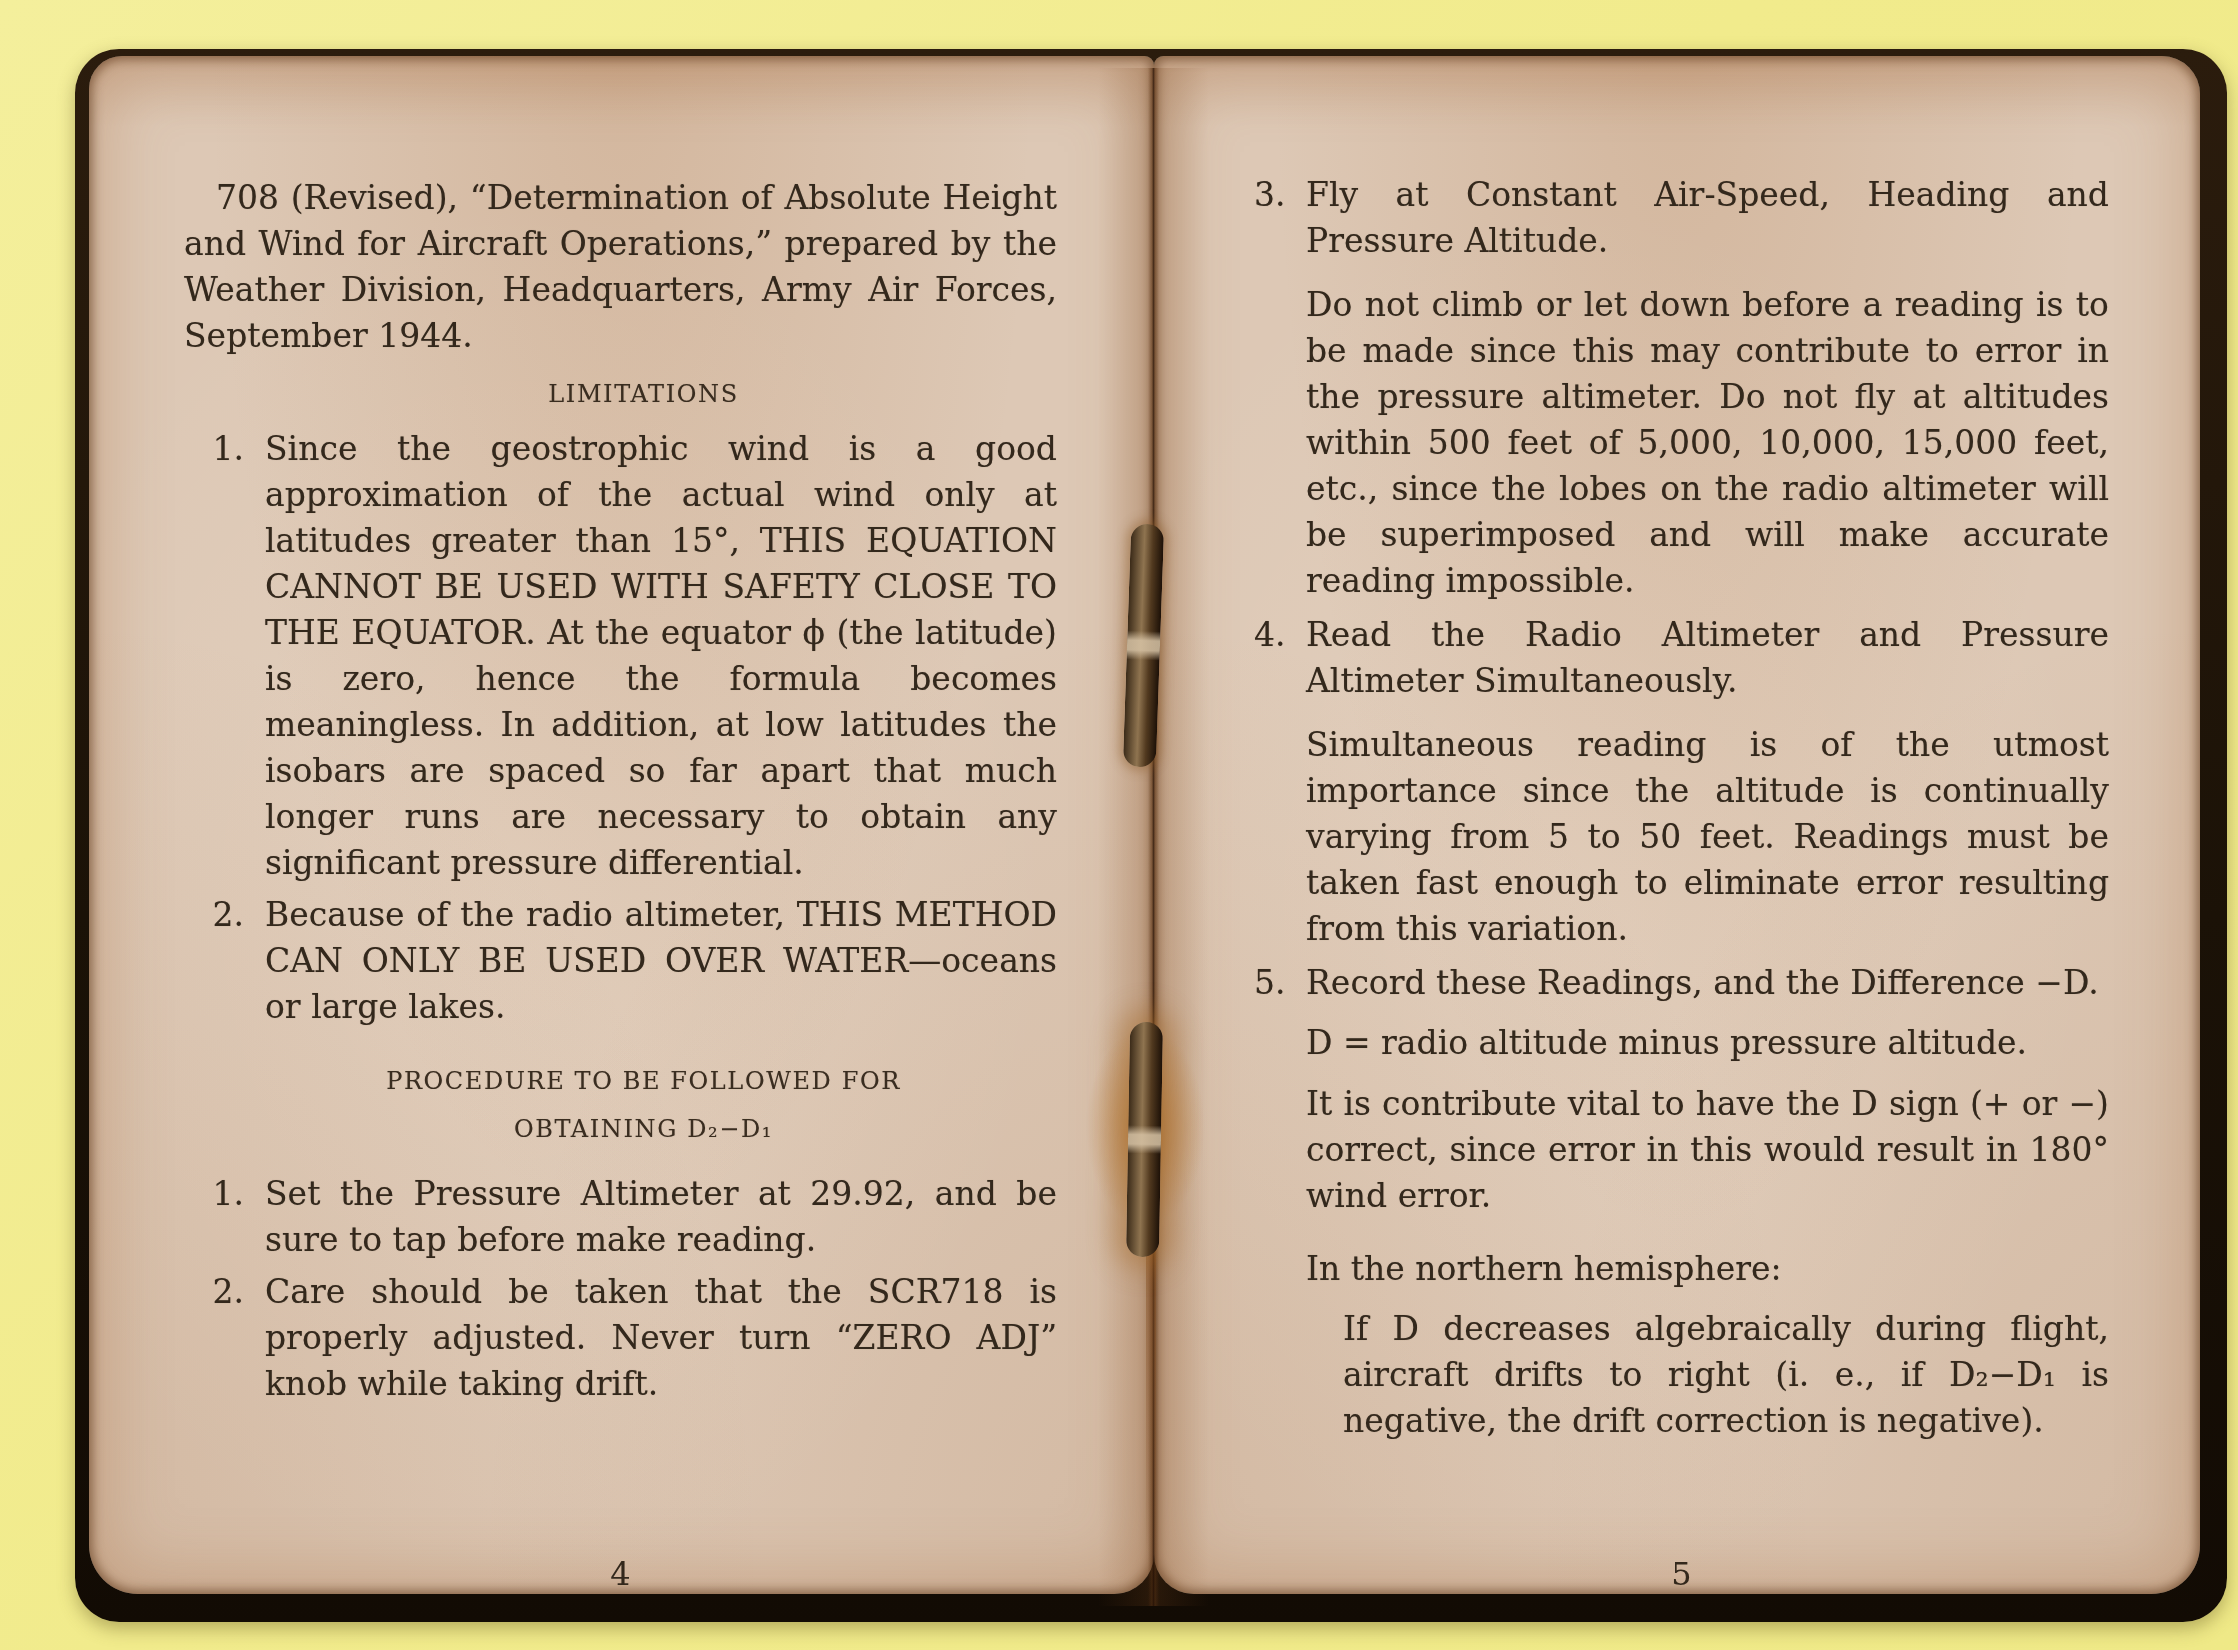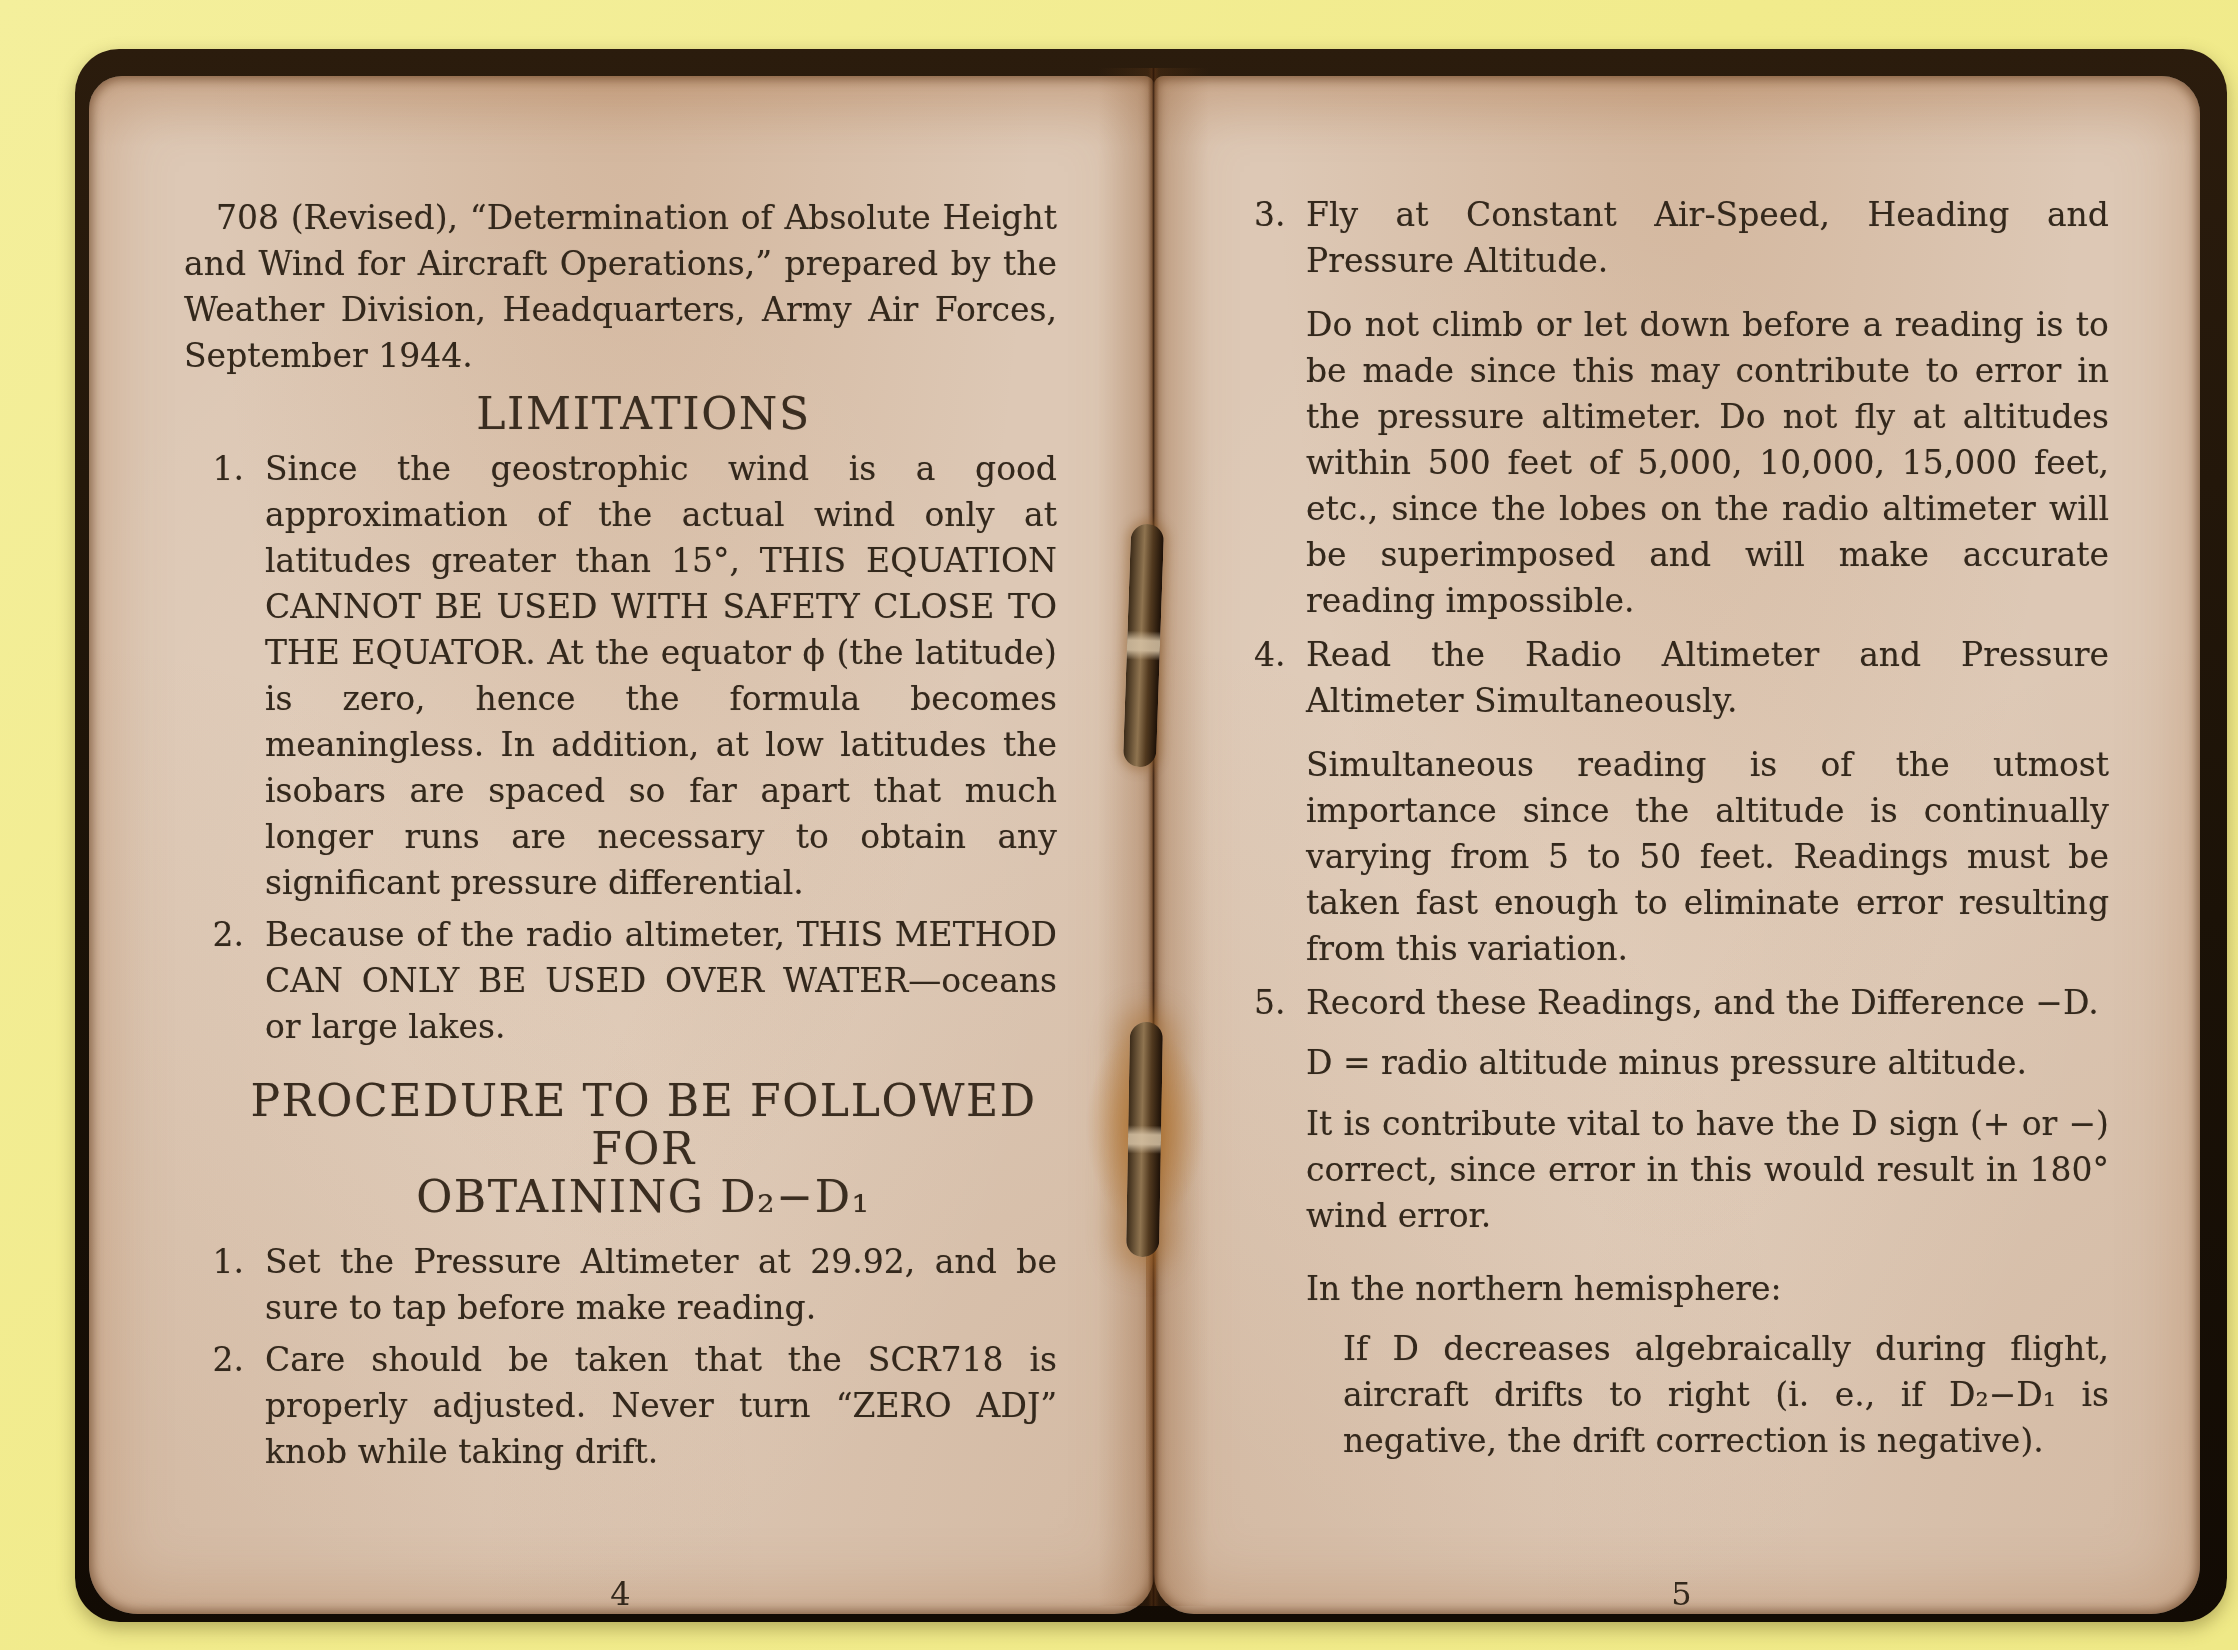--- a/index.html
+++ b/index.html
@@ -12,21 +12,21 @@
   .stage{position:absolute;inset:0;
     background:linear-gradient(135deg,#f4ef9c 0%,#f1eb8c 45%,#efe987 100%);}
   
   .cover{
     position:absolute;left:75px;top:49px;width:2152px;height:1573px;
     background:linear-gradient(180deg,#2b1c0d 0%,#1b1207 55%,#120b04 100%);
     border-radius:44px;
     box-shadow:0 6.3px 17.5px rgba(110,100,40,.45);
   }
   .page{
-    position:absolute;top:76px;height:1538px;
+    position:absolute;top:56px;height:1538px;
     background-color:#ddc8b5;
     background-image:
       radial-gradient(ellipse at 50% -5%, rgba(170,110,60,.20), transparent 55%),
       radial-gradient(ellipse at 0% 100%, rgba(150,95,50,.14), transparent 45%),
       radial-gradient(ellipse at 100% 100%, rgba(150,95,50,.14), transparent 45%),
       radial-gradient(ellipse at 40% 55%, rgba(255,248,238,.16), transparent 60%),
       linear-gradient(180deg, rgba(160,100,55,.16) 0%, rgba(160,100,55,0) 71px);
     box-shadow:
       inset 0 0 11px 3.2px rgba(74,36,8,.55),
       inset 0 0 63px 20.6px rgba(158,98,46,.26);
@@ -69,21 +69,21 @@
   }
   
   .content{position:absolute;color:#33281c;font-size:33px;line-height:46px;
     text-shadow:0 0 0.8px rgba(52,40,28,.35);}
   .content-left{left:95px;top:119px;width:873px;}
   .content-right{left:100px;top:116px;width:855px;}
   p{margin:0;text-align:justify;}
   .indent{text-indent:32px;}
   .heading{
     margin:0;text-align:center;font-weight:normal;
-    font-size:44px;line-height:48px;letter-spacing:1.6px;color:#3a2d20;
+    font-size:24px;line-height:48px;letter-spacing:1.6px;color:#3a2d20;
     padding-left:46px;
   }
   .h-lim{margin-top:11px;margin-bottom:8px;}
   .h-proc{margin-top:27px;margin-bottom:17.5px;}
   .li{position:relative;margin-bottom:6.3px;}
   .content-left .li{padding-left:81px;}
   .content-left .li .num{position:absolute;left:28.6px;top:0;}
   .content-right .li{padding-left:52px;}
   .content-right .li .num{position:absolute;left:0;top:0;}
   .it{}

